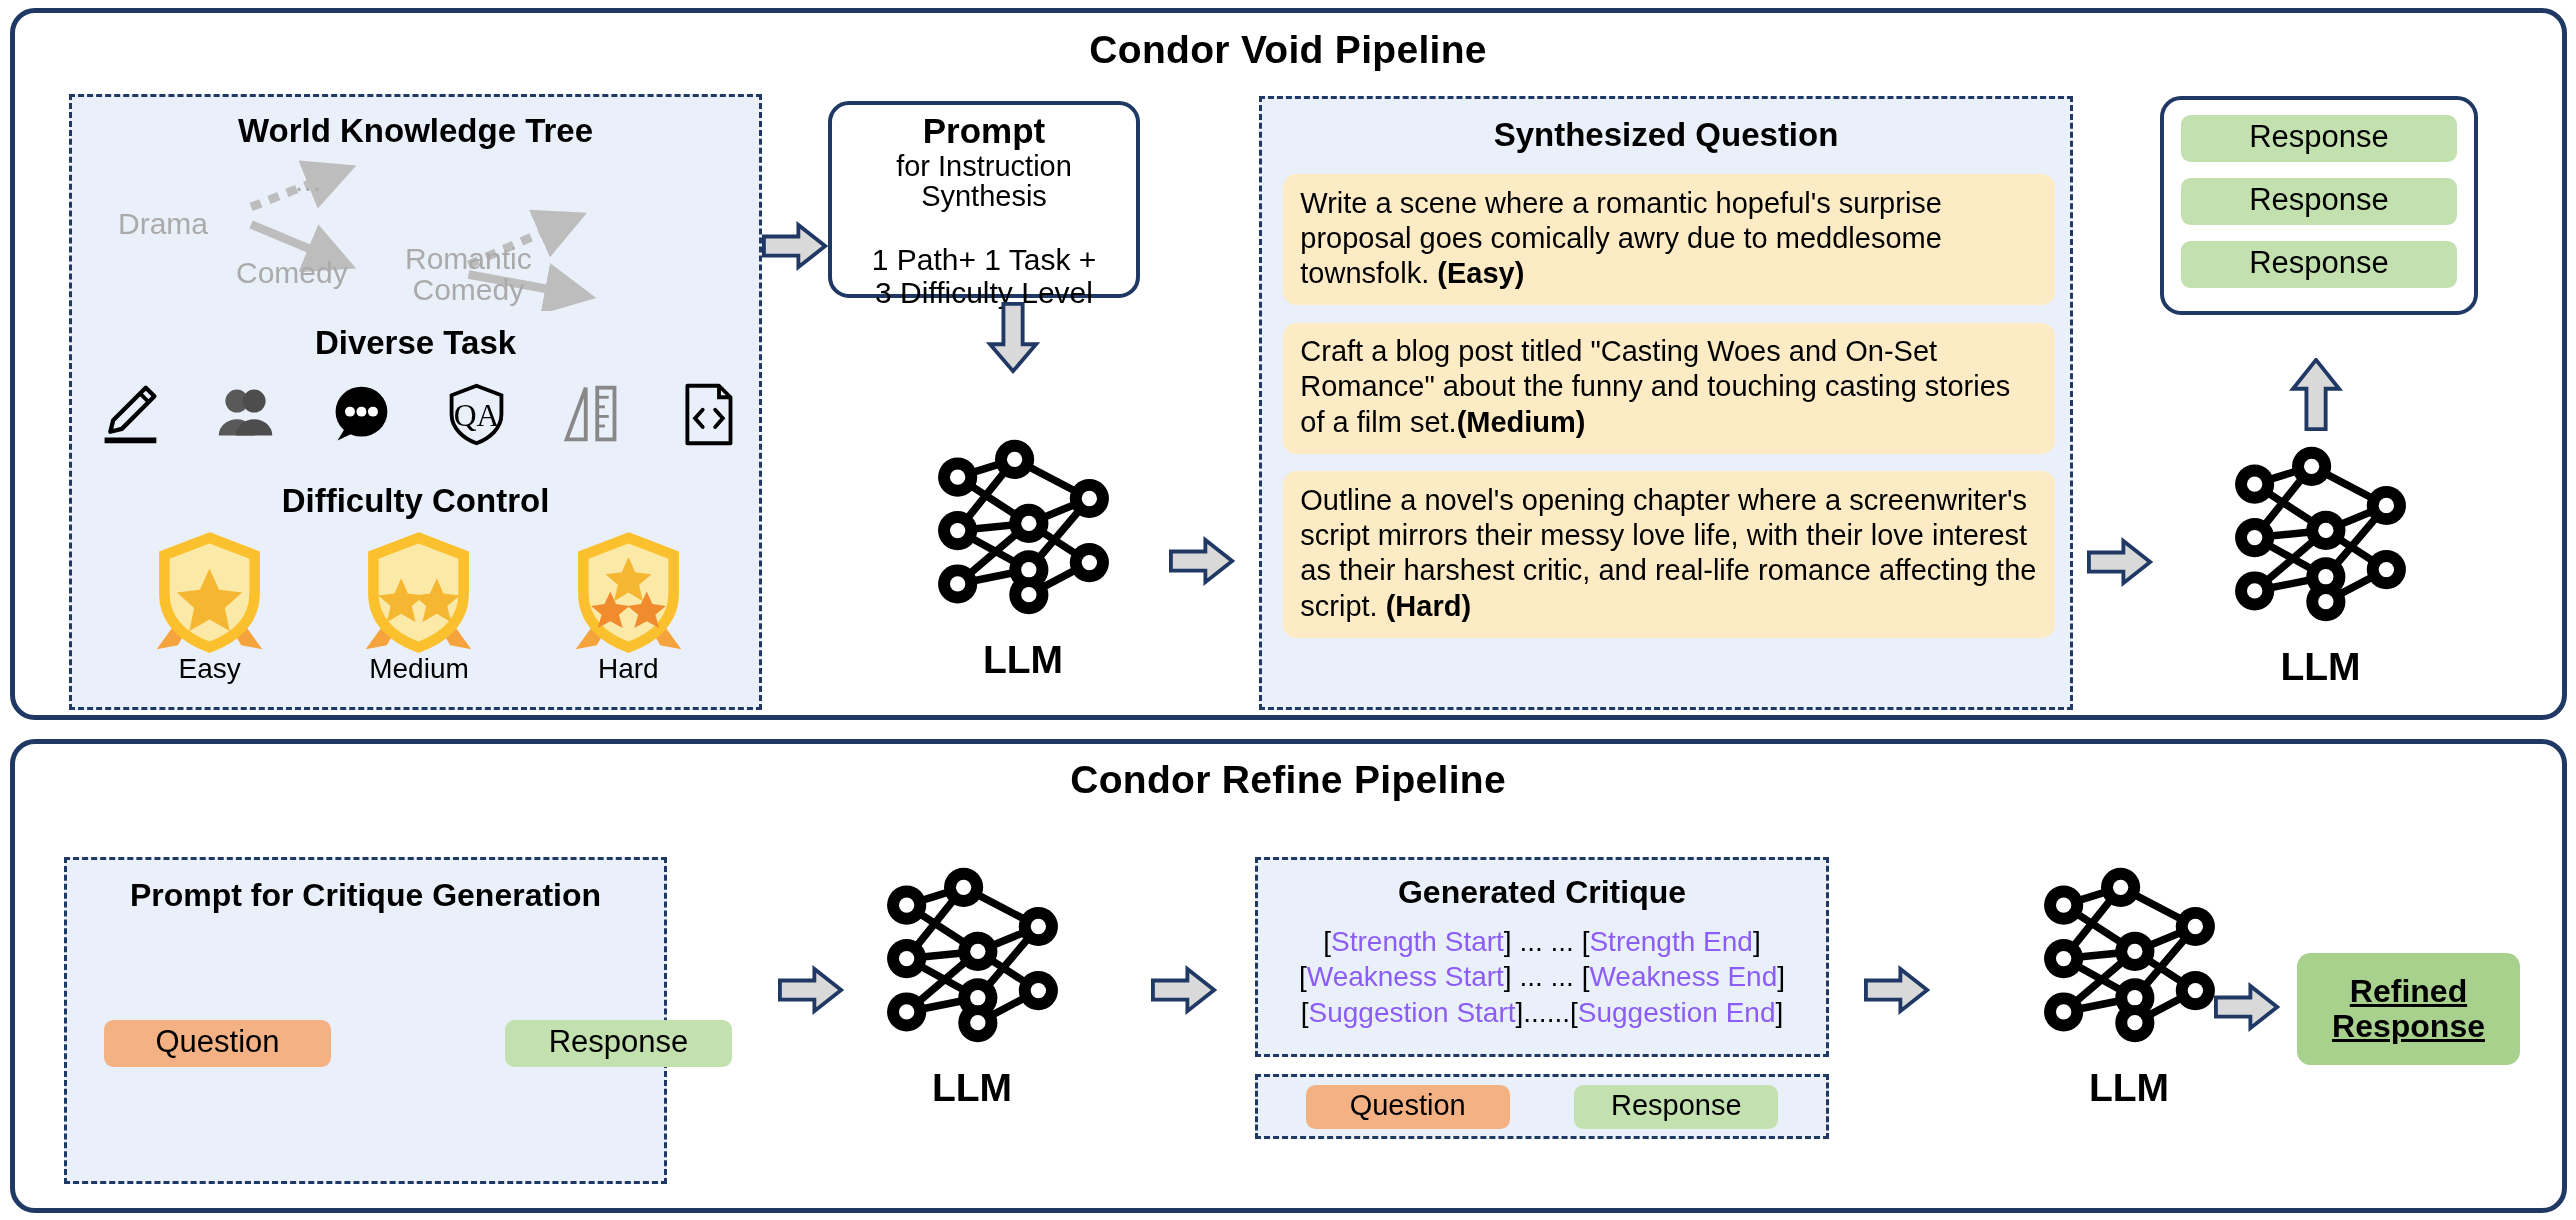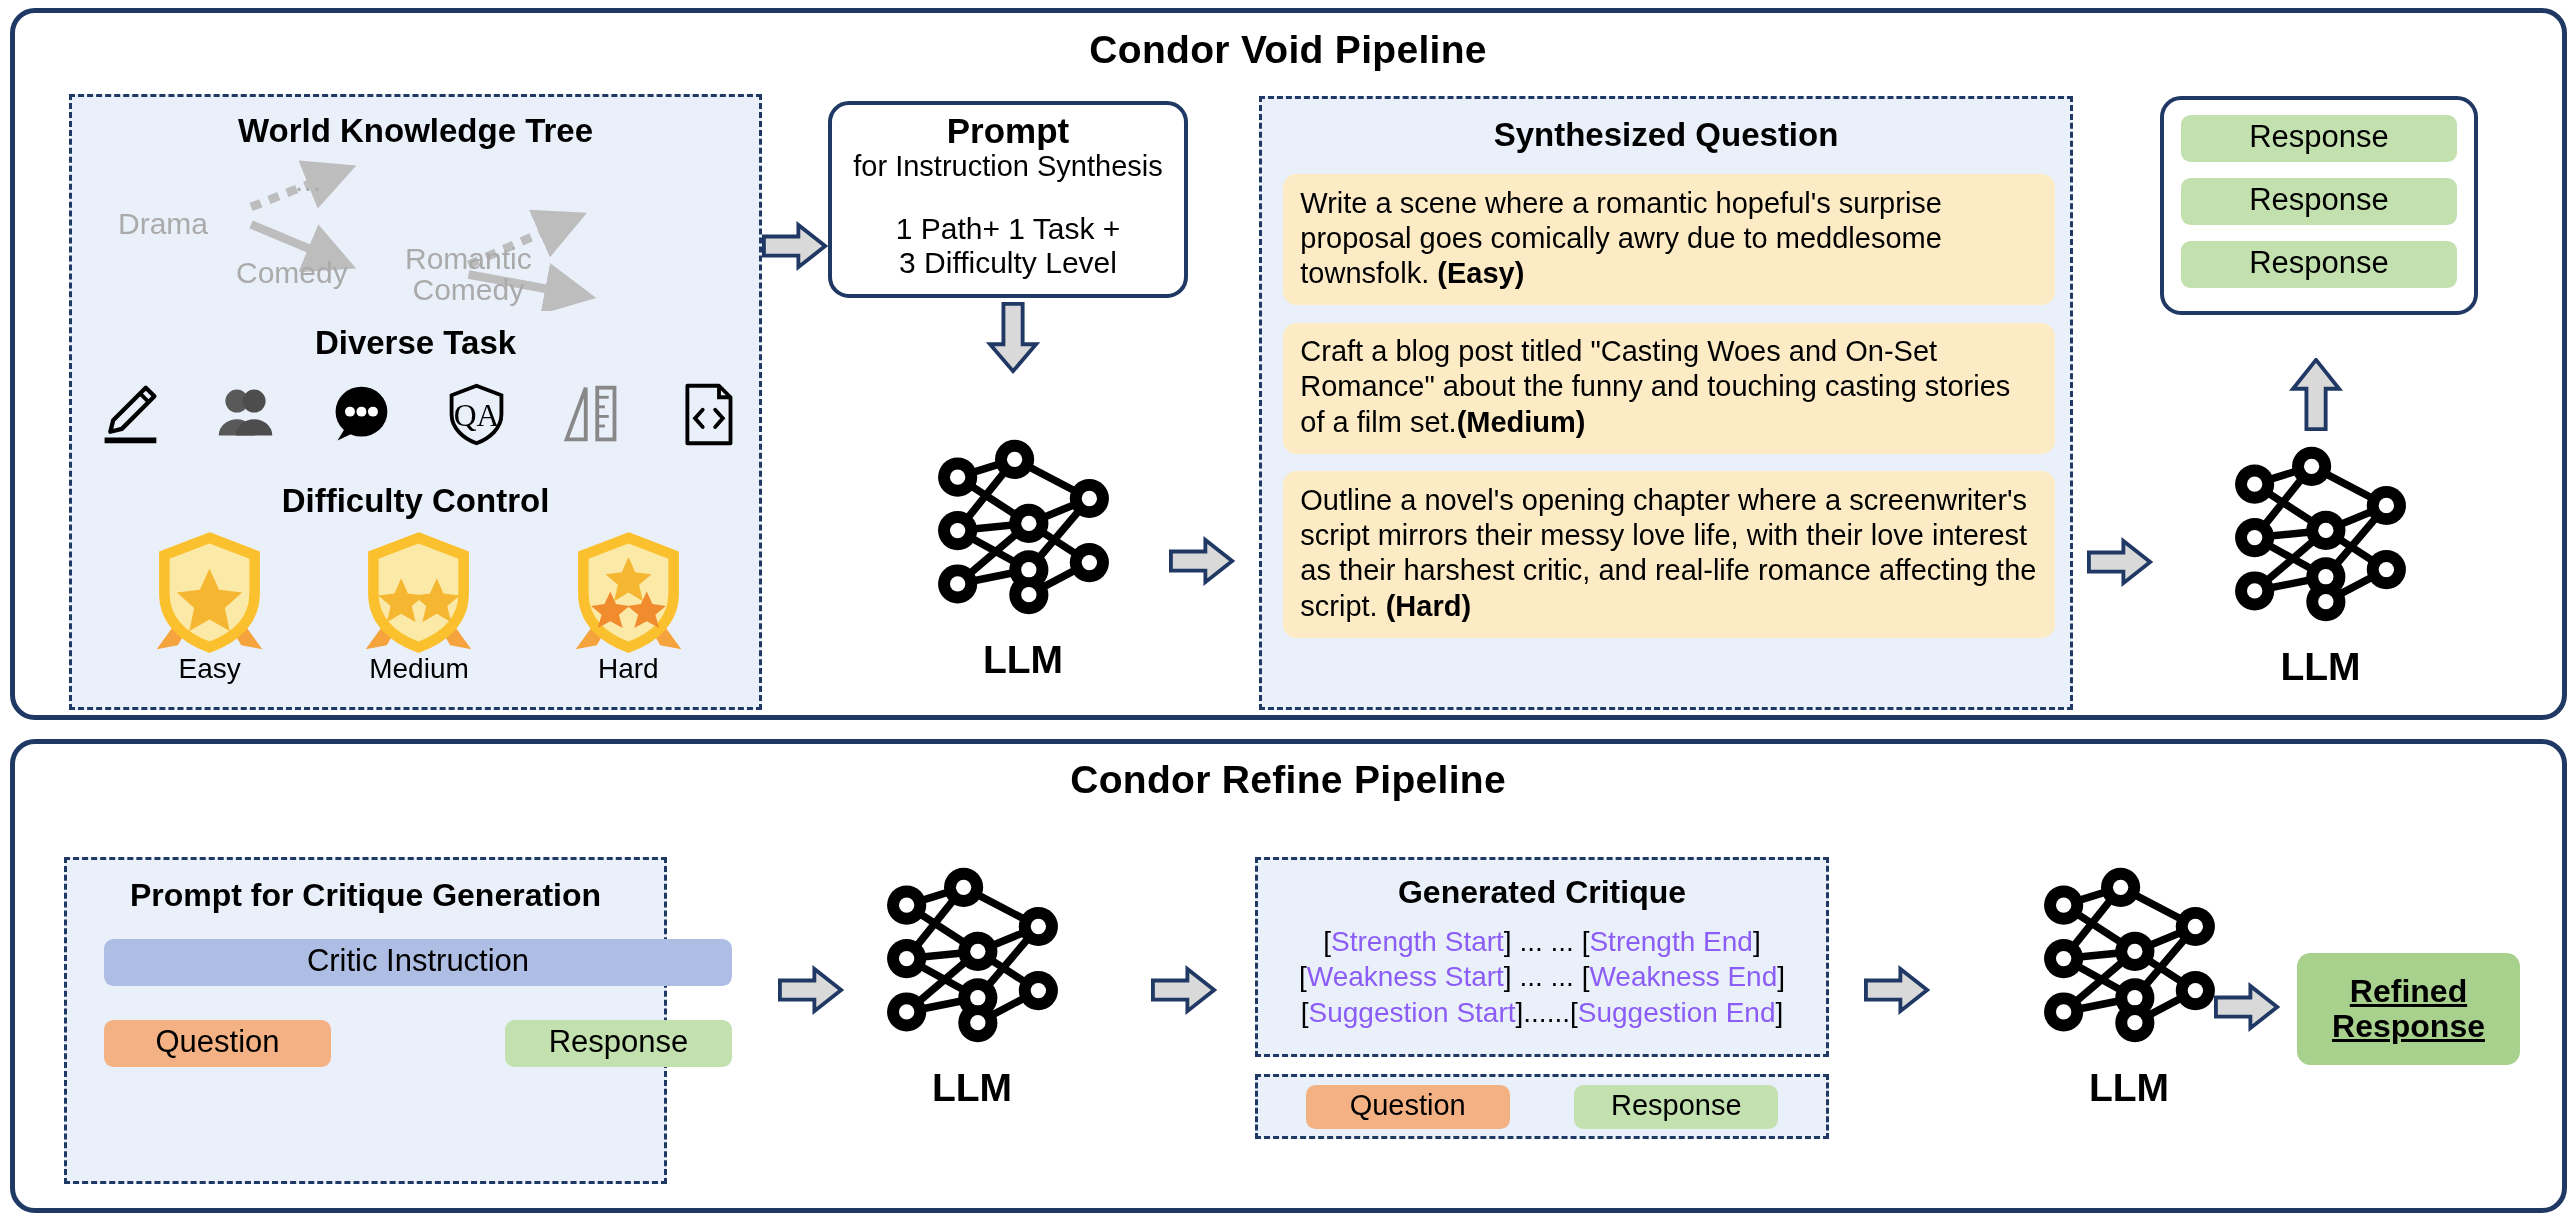--- a/index.html
+++ b/index.html
@@ -83,21 +83,21 @@
   .difficulty-item { width: 164px; text-align: center; }
   .difficulty-label { font-size: 28px; margin-top: -5.8px; }
 
   
   .round-box {
     position: absolute;
     border: 4.8px solid #1f3864;
     border-radius: 21px;
     background: #ffffff;
   }
-  #prompt-box { left: 828px; top: 101px; width: 360px; height: 197px; }
+  #prompt-box { left: 828px; top: 101px; width: 312px; height: 197px; }
   #prompt-title { text-align:center; font-size: 35px; font-weight:bold; margin-top: 5.8px; }
   #prompt-sub   { text-align:center; font-size: 29px; line-height:1.05; }
   #prompt-body  { text-align:center; font-size: 30px; margin-top: 31px; line-height: 1.12; }
 
   
   #sq-panel { left: 1259px; top: 96px; width: 814px; height: 614px; }
   #sq-title { position:absolute; top: 17.3px; left: 0; }
   #sq-cards { position: absolute; top: 75px; left: 21px; width: 772px; }
   .q-card {
     background: #fcebc5;
@@ -419,21 +419,20 @@
     <div class="pill pill-green">Response</div>
   </div>
 </div>
 
 <div class="pipeline" id="pipeline-bottom">
   <div class="pipeline-title" id="title-bottom">Condor Refine Pipeline</div>
 </div>
 
 <div class="dashed-panel" id="pcg-panel">
   <div class="panel-heading" id="pcg-title">Prompt for Critique Generation</div>
-  <div id="critic-instruction" class="pill pill-blue">Critic Instruction</div>
   <div id="pcg-qr-row">
     <div class="pill pill-orange">Question</div>
     <div class="pill pill-green">Response</div>
   </div>
 </div>
 
 <svg class="arrow" style="left:778px; top:963px;" width="67" height="58" viewBox="0 0 70 60">
   <path d="M2 18 L38 18 L38 6 L66 28 L38 50 L38 38 L2 38 Z" fill="#d9d9d9" stroke="#1f3864" stroke-width="4"></path>
 </svg>
 

